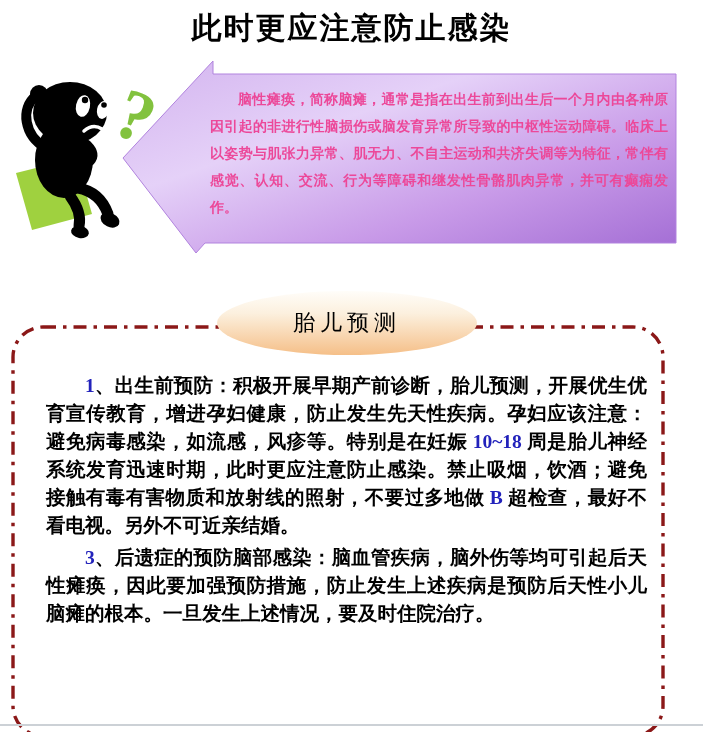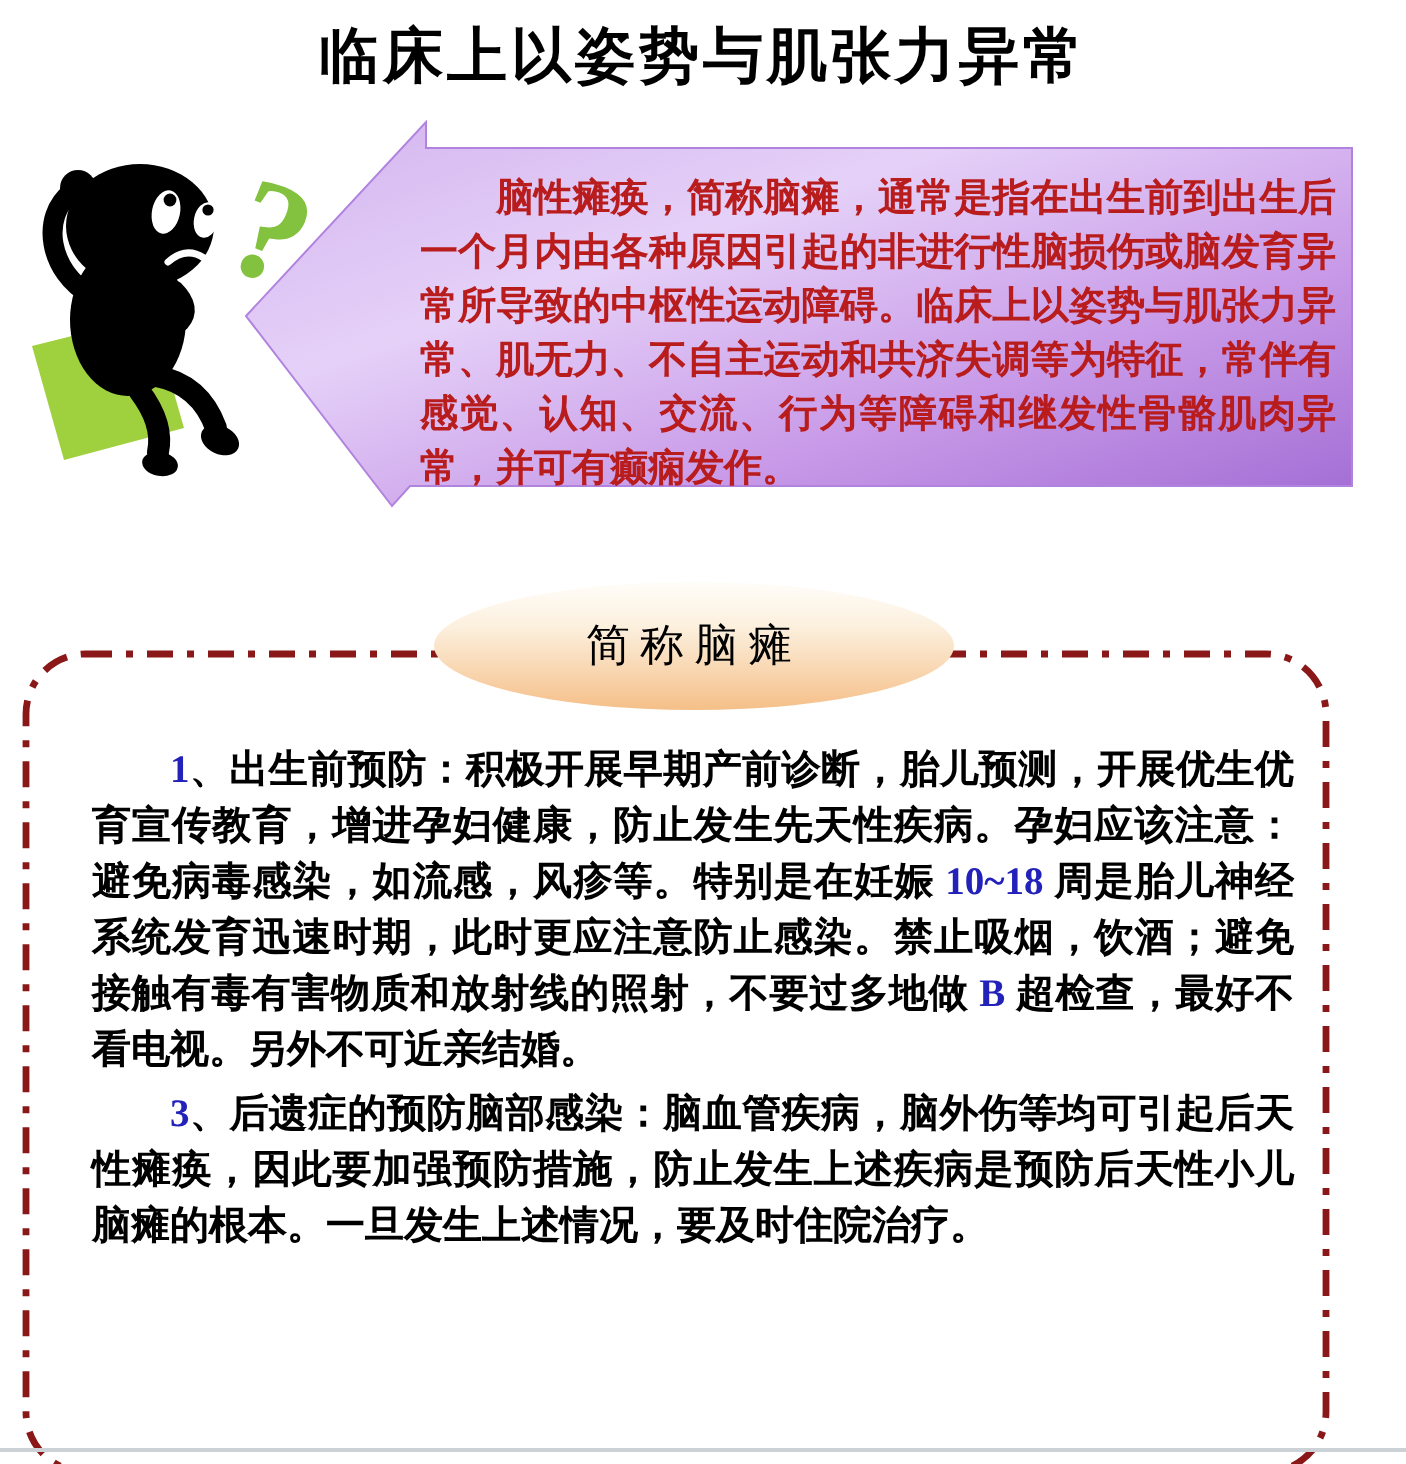--- a/index.html
+++ b/index.html
@@ -13,21 +13,21 @@
     text-align:center; font-size:30px; font-weight:bold; color:#000;
     letter-spacing:2px; margin:0;
   }
   
   .thinker{ position:absolute; left:6px; top:58px; width:150px; height:185px; z-index:3; }
   
   .arrow-wrap{ position:absolute; left:110px; top:55px; width:570px; height:202px; z-index:1; }
   .arrow-wrap svg{ position:absolute; left:0; top:0; }
   .arrow-text{
     position:absolute; left:100px; top:31px; width:458px;
-    font-size:19px; line-height:27px; font-weight:bold; color:#b91c1c;
+    font-size:14px; line-height:27px; font-weight:bold; color:#ec4899;
     text-align:justify; text-indent:2em;font-family:Liberation Serif, serif;
   }
   
   .dash-border-svg{ position:absolute; left:0; top:0; z-index:0; }
   .dash-rect{ fill:none; stroke:var(--dash-red,#8b1818); stroke-width:3.4;
               stroke-dasharray:13 7 3.5 7; }
   .heading-ellipse{
     position:absolute; left:217px; top:291px; width:260px; height:64px;
     border-radius:50%; z-index:2;
     background:linear-gradient(to bottom,#fffdf9 0%,#fcf0de 35%, var(--peach,#f5bf88) 100%);
@@ -46,21 +46,21 @@
   .bottom-divider{
     position:absolute; left:0; top:724px; width:703px; height:2px;
     background:#ccd1d6; z-index:4;
   }
 </style>
 </head>
 <body>
 
 <div id="canvas">
 
-  <h1 class="page-title">临床上以姿势与肌张力异常</h1>
+  <h1 class="page-title">此时更应注意防止感染</h1>
 
   <svg class="dash-border-svg" width="703" height="732">
     <rect class="dash-rect" x="13" y="327" width="650" height="409" rx="30" ry="30"></rect>
   </svg>
 
   <div class="arrow-wrap">
     <svg width="570" height="202" viewBox="0 0 570 202">
       <defs>
         <linearGradient id="arrowGrad" x1="0" y1="0" x2="1" y2="1">
           <stop offset="0" stop-color="#d3b4ef"></stop>
@@ -93,21 +93,21 @@
       <ellipse cx="97" cy="52" rx="6" ry="9" fill="#fff" transform="rotate(12 97 52)"></ellipse>
       <circle cx="79" cy="42" r="3.2" fill="#000"></circle>
       <circle cx="98" cy="47" r="2.8" fill="#000"></circle>
       <path d="M78 73 Q87 65 96 71" stroke="#fff" stroke-width="3.5" fill="none" stroke-linecap="round"></path>
     </g>
 
     <text x="110" y="78" font-size="72" font-weight="bold" style="fill:var(--qmark-green,#82c23e)" transform="rotate(22 118 60)">?</text>
   </svg>
 
   <div class="heading-ellipse">
-    <span>简称脑瘫</span>
+    <span>胎儿预测</span>
   </div>
 
   <div class="paras">
       <p><span class="latin">1</span><span>、出生前预防：积极开展早期产前诊断，胎儿预测，开展优生优育宣传教育，增进孕妇健康，防止发生先天性疾病。孕妇应该注意：避免病毒感染，如流感，风疹等。特别是在妊娠 </span><span class="latin">10~18</span><span> 周是胎儿神经系统发育迅速时期，此时更应注意防止感染。禁止吸烟，饮酒；避免接触有毒有害物质和放射线的照射，不要过多地做 </span><span class="latin">B</span><span> 超检查，最好不看电视。另外不可近亲结婚。</span></p>
       <p><span class="latin">3</span><span>、后遗症的预防脑部感染：脑血管疾病，脑外伤等均可引起后天性瘫痪，因此要加强预防措施，防止发生上述疾病是预防后天性小儿脑瘫的根本。一旦发生上述情况，要及时住院治疗。</span></p>
     </div>
 
   <div class="bottom-divider"></div>
 
 </div>

